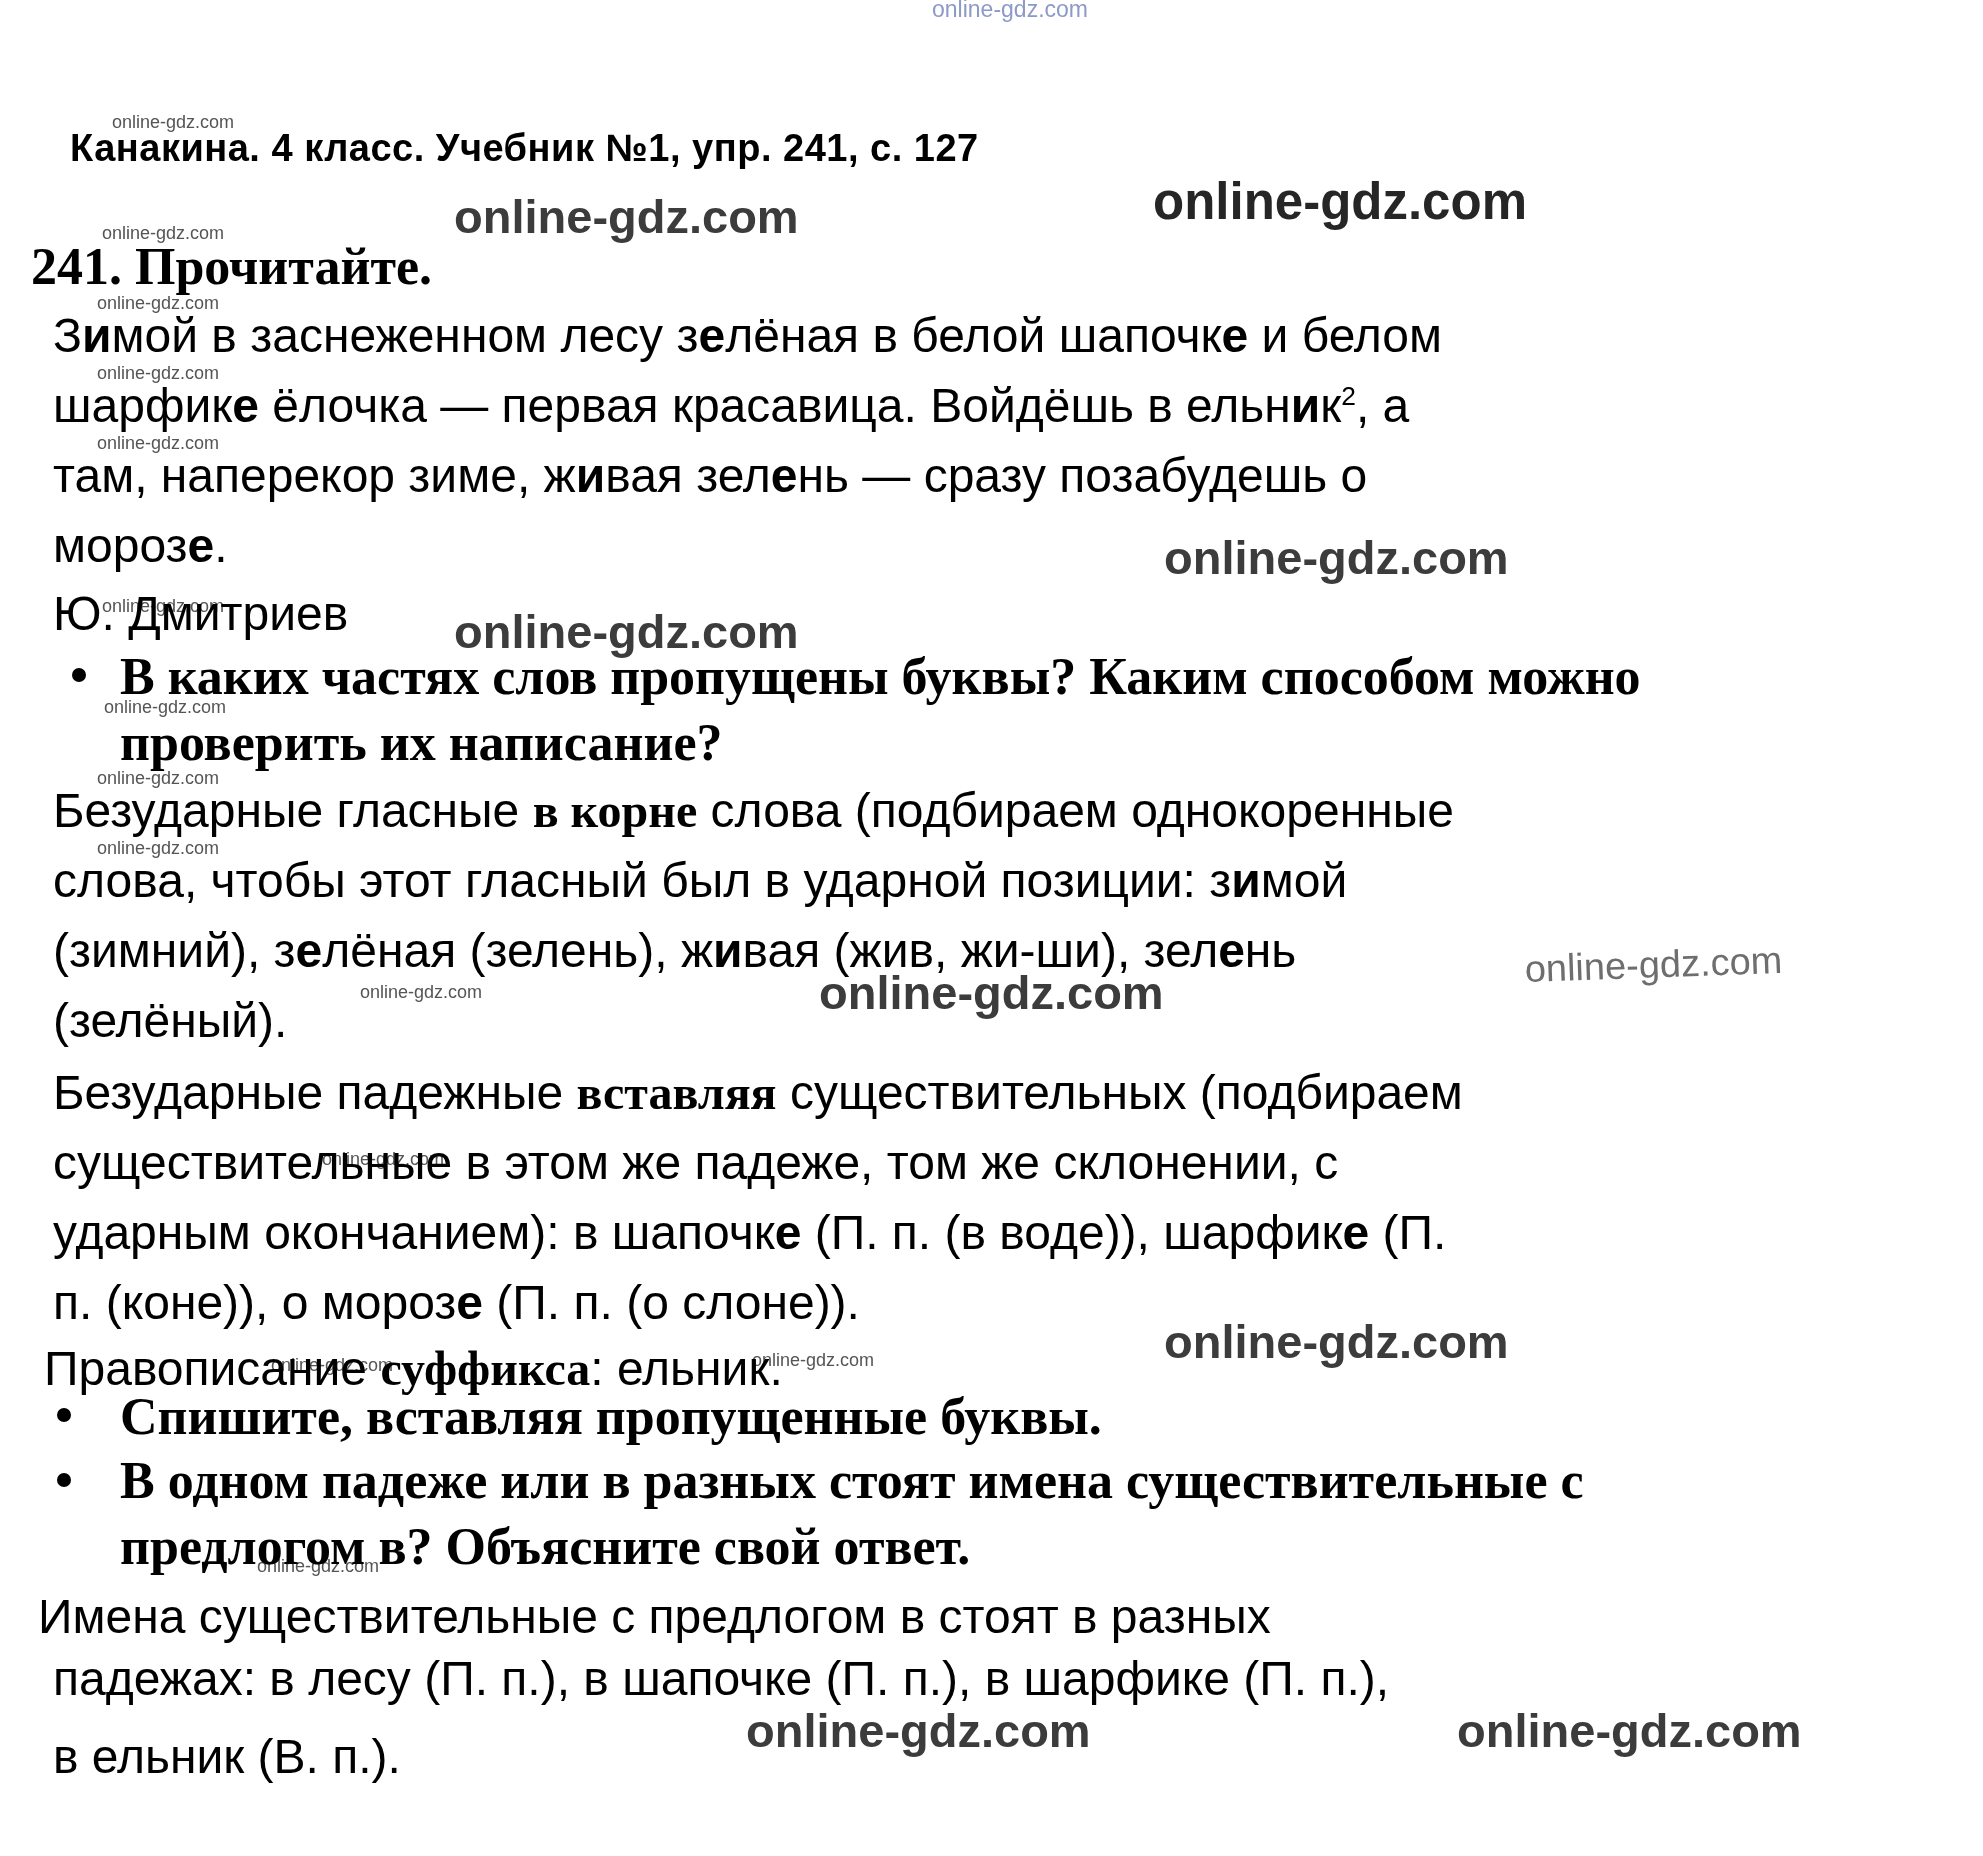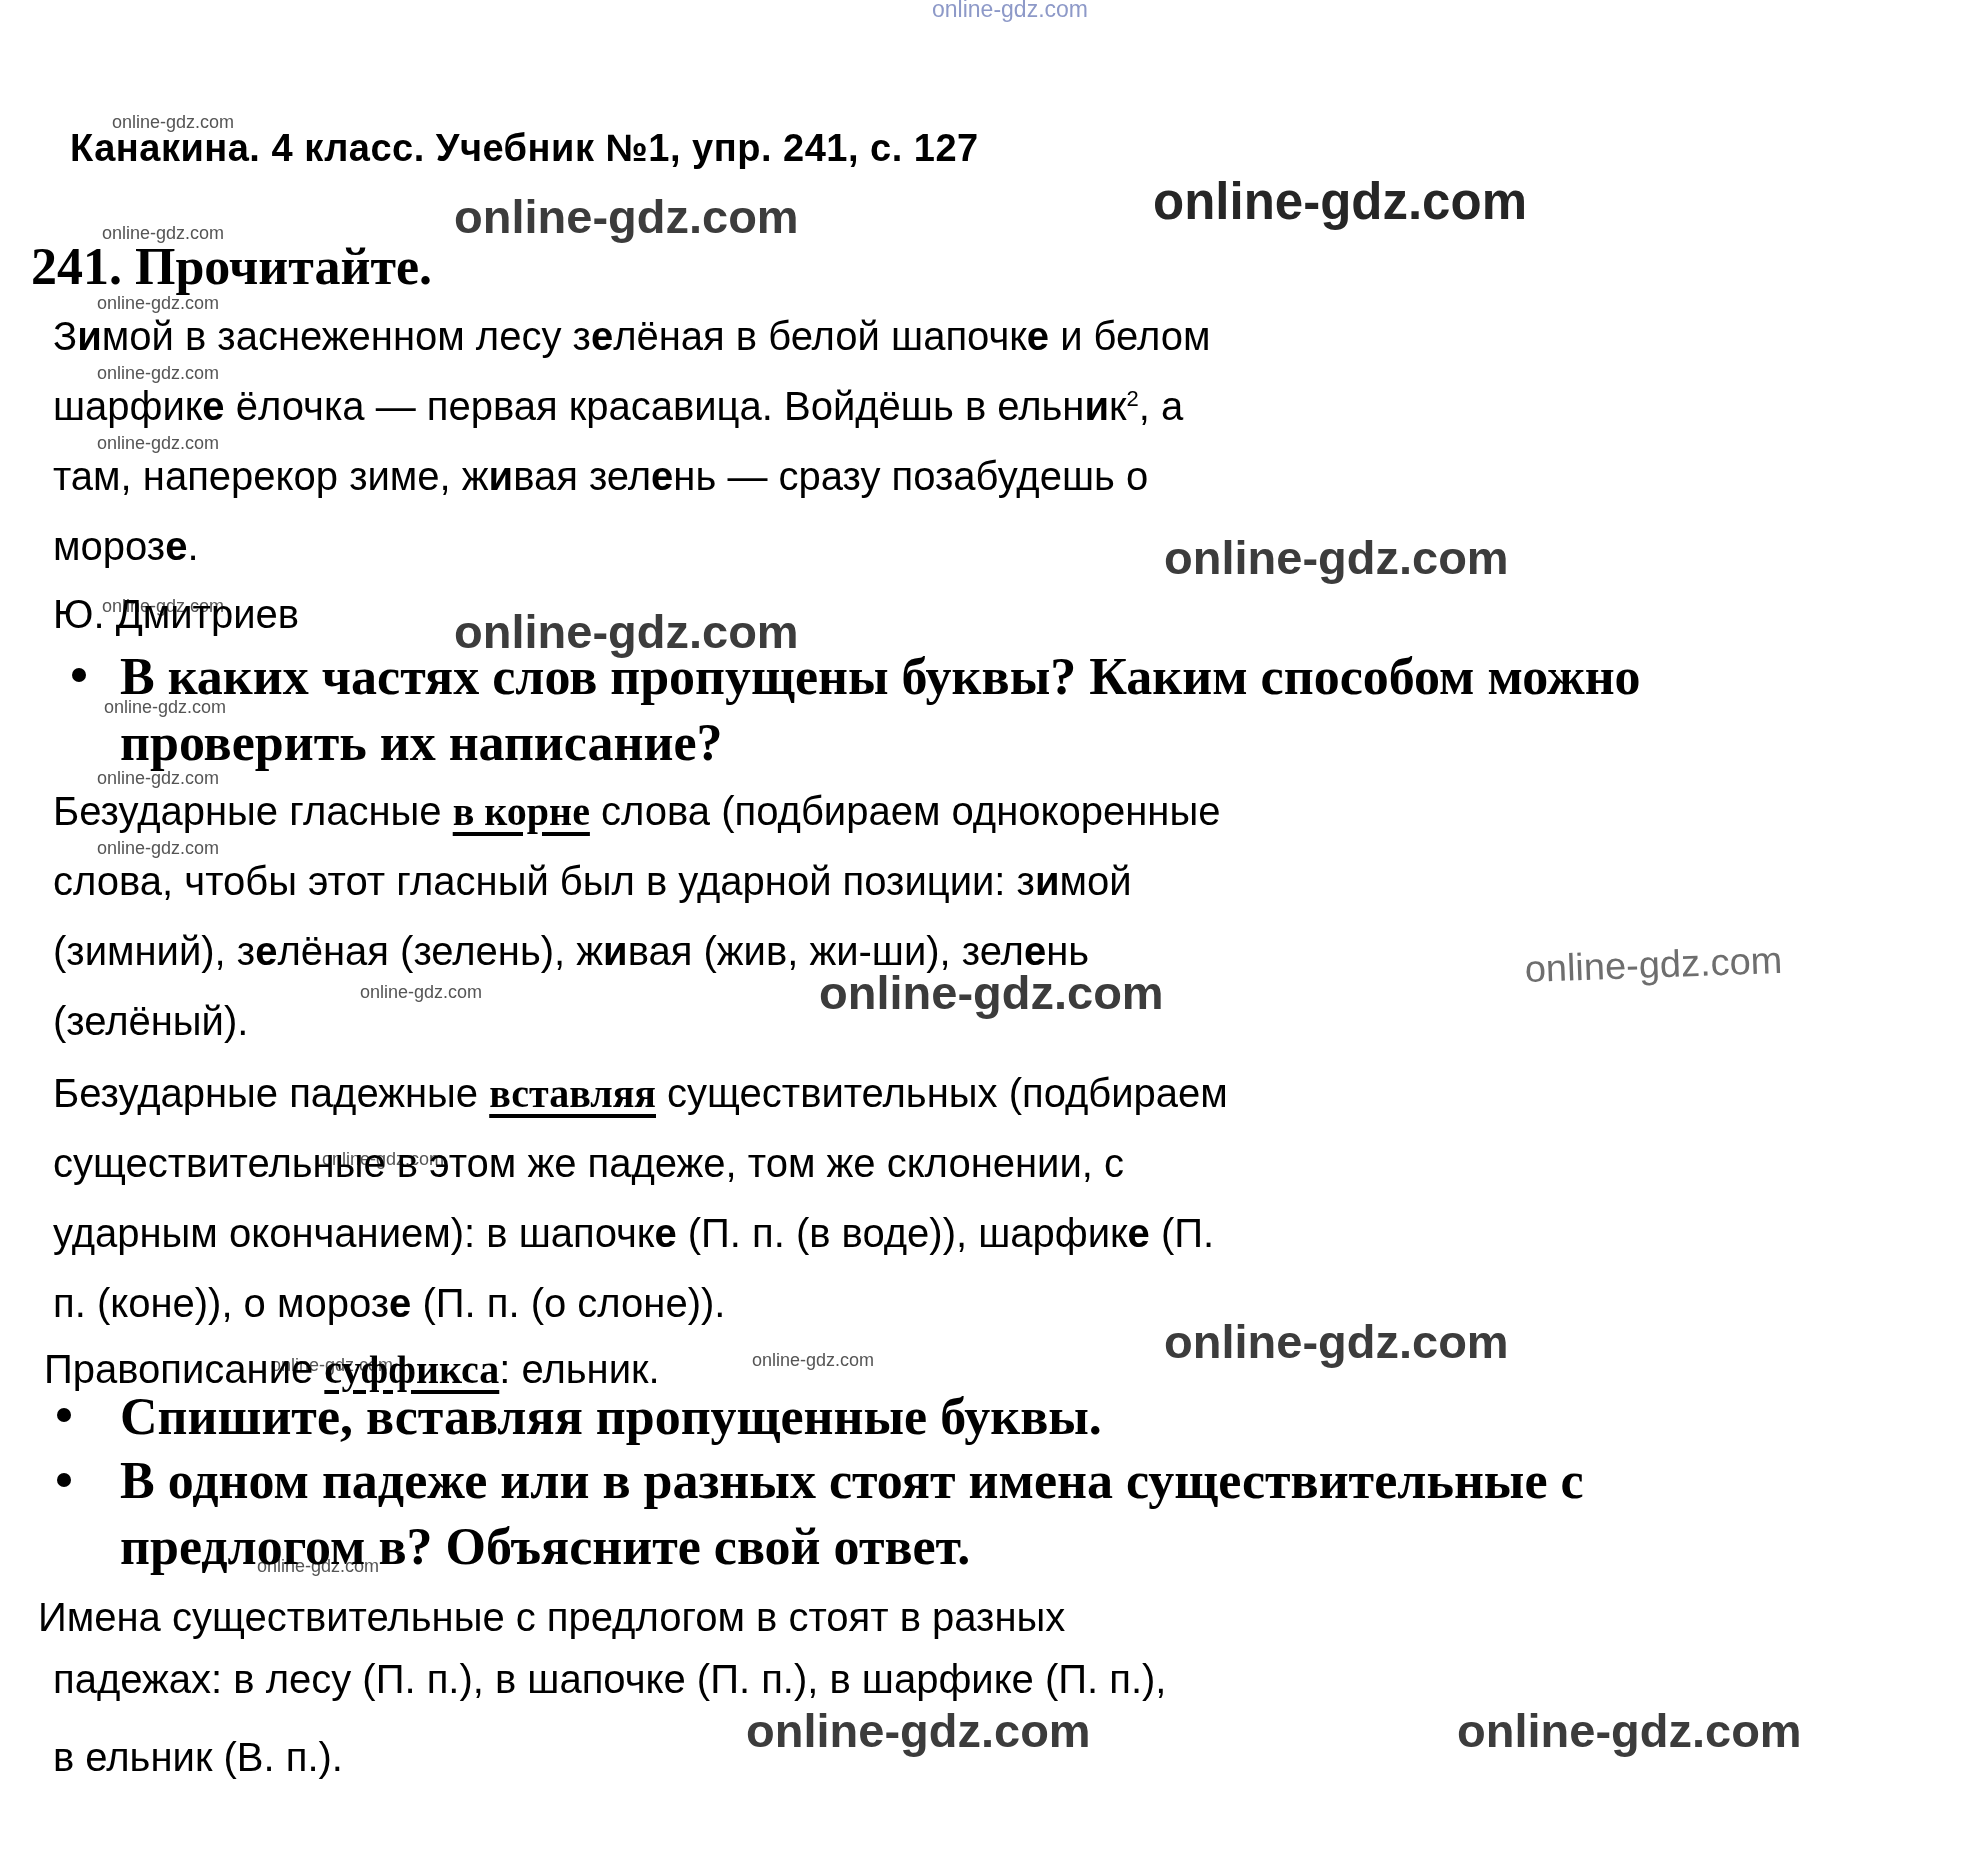--- a/index.html
+++ b/index.html
@@ -3,26 +3,26 @@
 <meta charset="utf-8">
 <style>
   * { margin:0; padding:0; box-sizing:border-box; }
   html,body { background:#ffffff; }
   body {
     width:1984px; height:1857px; position:relative; overflow:hidden;
     font-family:"Liberation Sans", sans-serif; color:#000;
   }
   .abs { position:absolute; white-space:nowrap; }
   .title { font-size:38px; font-weight:700; letter-spacing:0.5px; }
-  .body-line { font-size:40px; line-height:70px; }
+  .body-line { font-size:48px; line-height:70px; }
   .bl { font-weight:700; }
   .sup { font-size:0.55em; vertical-align:super; line-height:0; }
   .ub {
     font-family:"Liberation Serif", serif; font-weight:700;
-    text-decoration:underline; text-decoration-thickness:3.8px; text-underline-offset:6.6px;
+    text-decoration-thickness:3.8px; text-underline-offset:6.6px;
   }
   .serifb { font-family:"Liberation Serif", serif; font-weight:700; font-size:52px; line-height:66px; }
   .wm-big { font-weight:700; color:#3c3c3c; font-size:47px; }
   .wm-big2 { font-weight:700; color:#262626; font-size:51px; }
   .wm-light { font-weight:400; color:#6e6e6e; font-size:38px; transform:rotate(-2deg); transform-origin:left top; }
   .wm-small { color:#555; font-size:18px; }
   .wm-top { color:#8d99c8; font-size:23px; }
   .dot { position:absolute; width:14px; height:14px; background:#000; border-radius:50%; }
 </style>
 </head>

